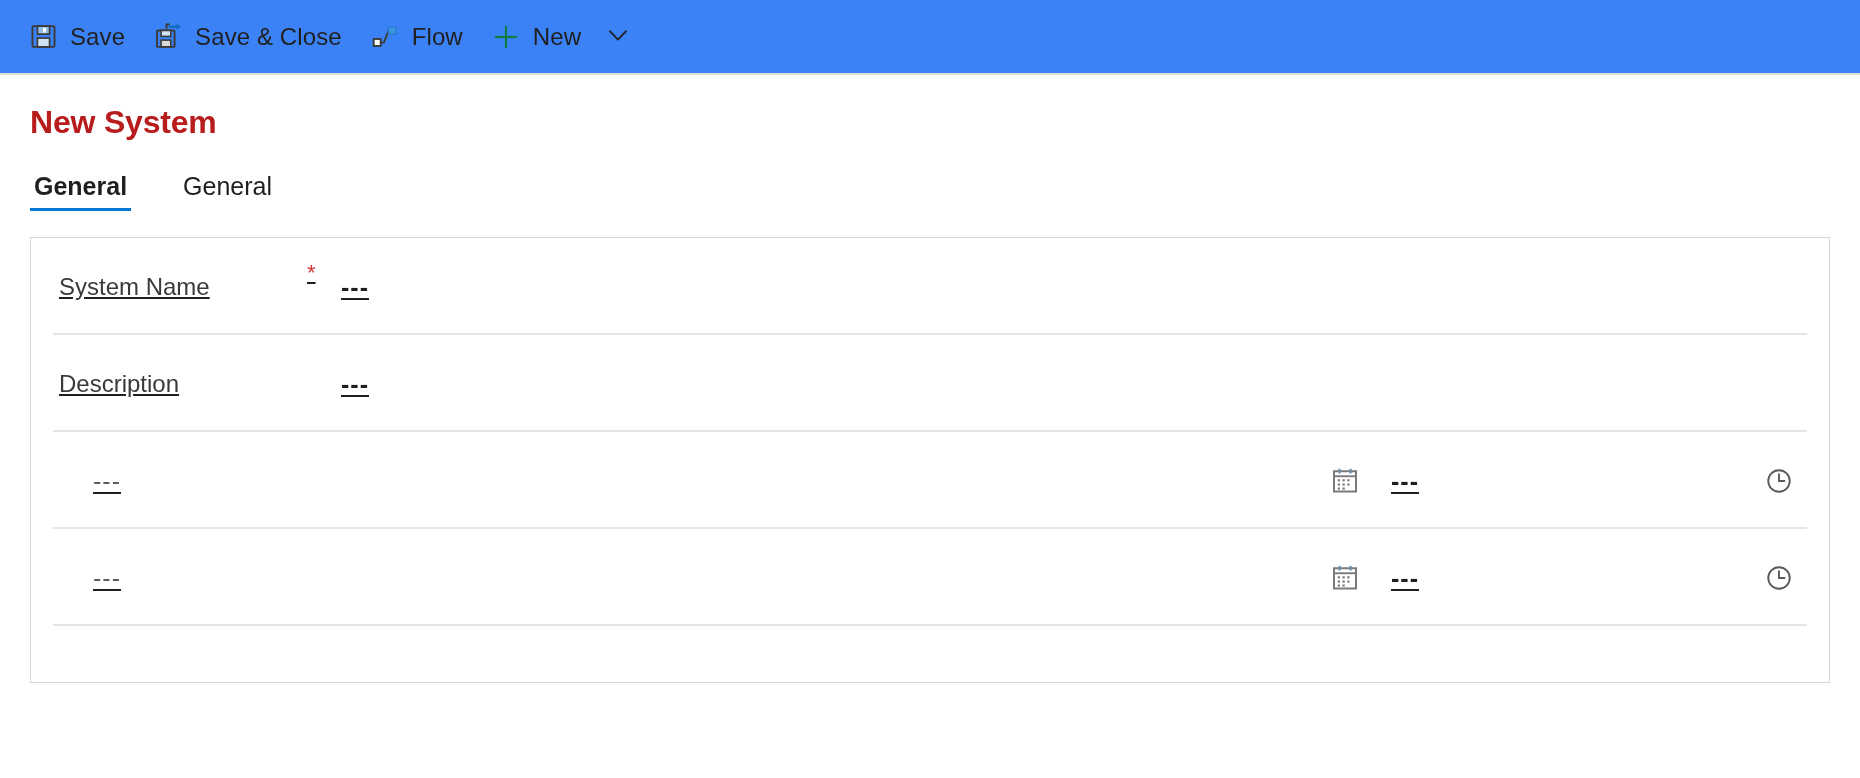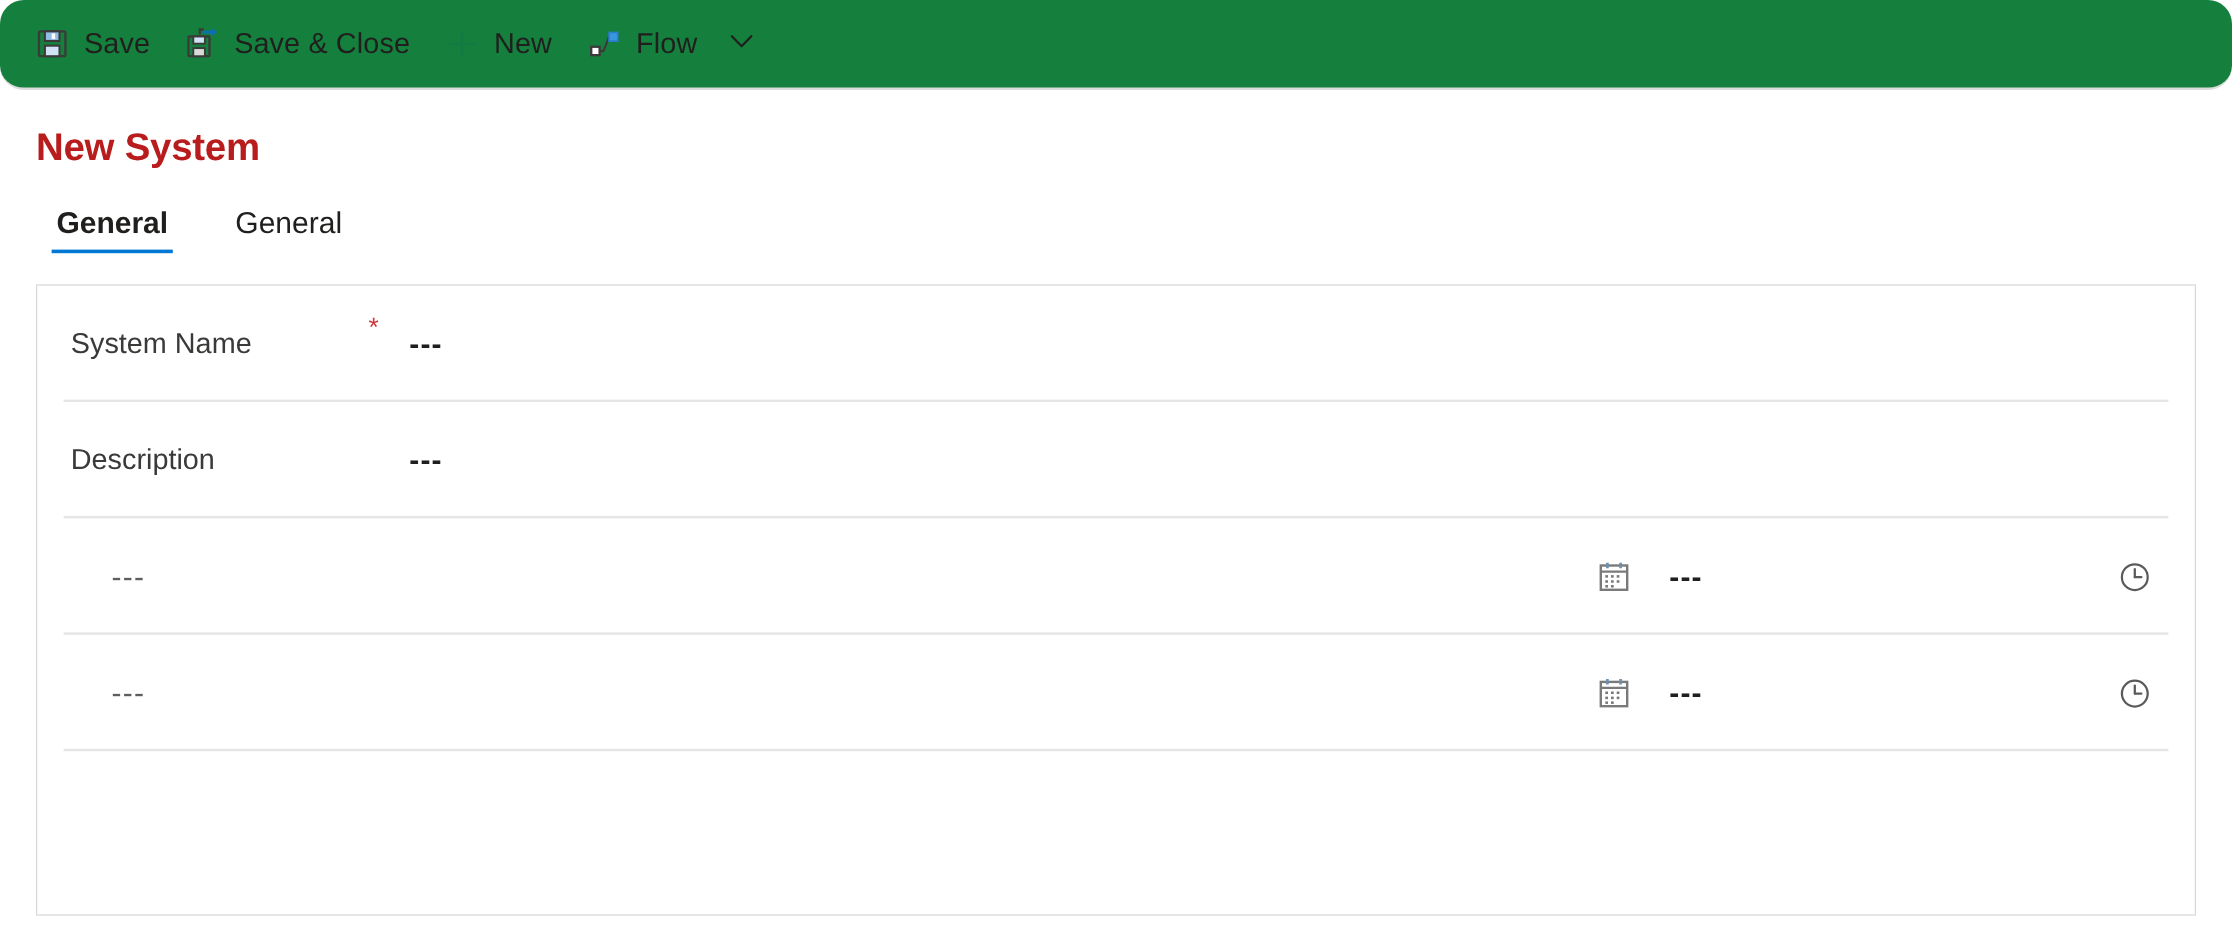--- a/index.html
+++ b/index.html
@@ -16,22 +16,21 @@
   }
 
   
   .commandbar {
     height: 75px;
     box-sizing: border-box;
     border-bottom: 2px solid #dcdcdc;
     display: flex;
     align-items: center;
     padding-left: 14px;
-    background: #15803d;
-    border-radius: 20px;
+    background: #3b82f6;
   }
   .cmd-btn {
     display: flex;
     align-items: center;
     height: 52px;
     padding: 0 14px;
     cursor: pointer;
     user-select: none;
     white-space: nowrap;
   }
@@ -66,21 +65,21 @@
     font-weight: bold;
     line-height: 38px;
     color: #b91c1c;
     letter-spacing: -.2px;
   }
 
   
   .tabs {
     display: flex;
     align-items: flex-end;
-    margin: 26px 0 0 43px;
+    margin: 26px 0 0 30px;
     height: 44px;
   }
   .tab {
     position: relative;
     font-size: 25px;
     line-height: 30px;
     color: #201f1e;
     padding: 0 4px 10px 4px;
     margin-right: 48px;
     cursor: pointer;
@@ -97,23 +96,24 @@
     bottom: 0;
     height: 3px;
     background: #0078d4;
   }
 
   
   .form-card {
     margin: 26px 30px 0 30px;
     border: 1px solid #d6d6d6;
     background: #ffffff;
-    height: 526px;
+    height: 446px;
     box-sizing: border-box;
     padding: 0 0 0 0;
+    text-decoration: underline;
   }
   .form-row {
     position: relative;
     height: 97px;
     display: flex;
     align-items: center;
     padding: 0 30px 0 28px;
     box-sizing: border-box;
   }
   .form-row::after {
@@ -215,37 +215,37 @@
         <polyline points="13.2,1.4 10.2,1.4 10.2,5.2" fill="none" stroke="#3b3a39" stroke-width="1.7"></polyline>
         <line x1="12.4" y1="3.3" x2="20.2" y2="3.3" stroke="#0f6cbd" stroke-width="2.1"></line>
         <polygon points="19.2,0.6 23.1,3.3 19.2,6.0" fill="#0f6cbd"></polygon>
       </svg>
     </span>
     <span class="cmd-label">Save &amp; Close</span>
   </div>
 
   <div class="cmd-btn">
     <span class="cmd-icon">
-      <svg width="28" height="28" viewBox="0 0 24 24">
-        <line x1="12" y1="2.6" x2="12" y2="21.4" stroke="#107c41" stroke-width="1.9"></line>
-        <line x1="2.6" y1="12" x2="21.4" y2="12" stroke="#107c41" stroke-width="1.9"></line>
-      </svg>
-    </span>
-    <span class="cmd-label">New</span>
-  </div>
-
-  <div class="cmd-btn">
-    <span class="cmd-icon">
       <svg width="27" height="27" viewBox="0 0 24 24">
         <polyline points="6.4,17.4 11.4,17.4 15.4,7.4 18.4,7.4" fill="none" stroke="#3b3a39" stroke-width="1.6" stroke-linejoin="round"></polyline>
         <rect x="2.4" y="14.2" width="6.2" height="6.2" fill="#ffffff" stroke="#3b3a39" stroke-width="1.7"></rect>
         <rect x="15.6" y="3.6" width="6.4" height="6.4" fill="#3a96dd" stroke="#2b7cd3" stroke-width="1.2"></rect>
       </svg>
     </span>
     <span class="cmd-label">Flow</span>
+  </div>
+
+  <div class="cmd-btn">
+    <span class="cmd-icon">
+      <svg width="28" height="28" viewBox="0 0 24 24">
+        <line x1="12" y1="2.6" x2="12" y2="21.4" stroke="#107c41" stroke-width="1.9"></line>
+        <line x1="2.6" y1="12" x2="21.4" y2="12" stroke="#107c41" stroke-width="1.9"></line>
+      </svg>
+    </span>
+    <span class="cmd-label">New</span>
   </div>
 
   <div class="cmd-chevron">
     <span>
       <svg width="26" height="26" viewBox="0 0 24 24">
         <polyline points="4.5,8.5 12,16.2 19.5,8.5" fill="none" stroke="#201f1e" stroke-width="1.7" stroke-linecap="round" stroke-linejoin="round"></polyline>
       </svg>
     </span>
   </div>
 

